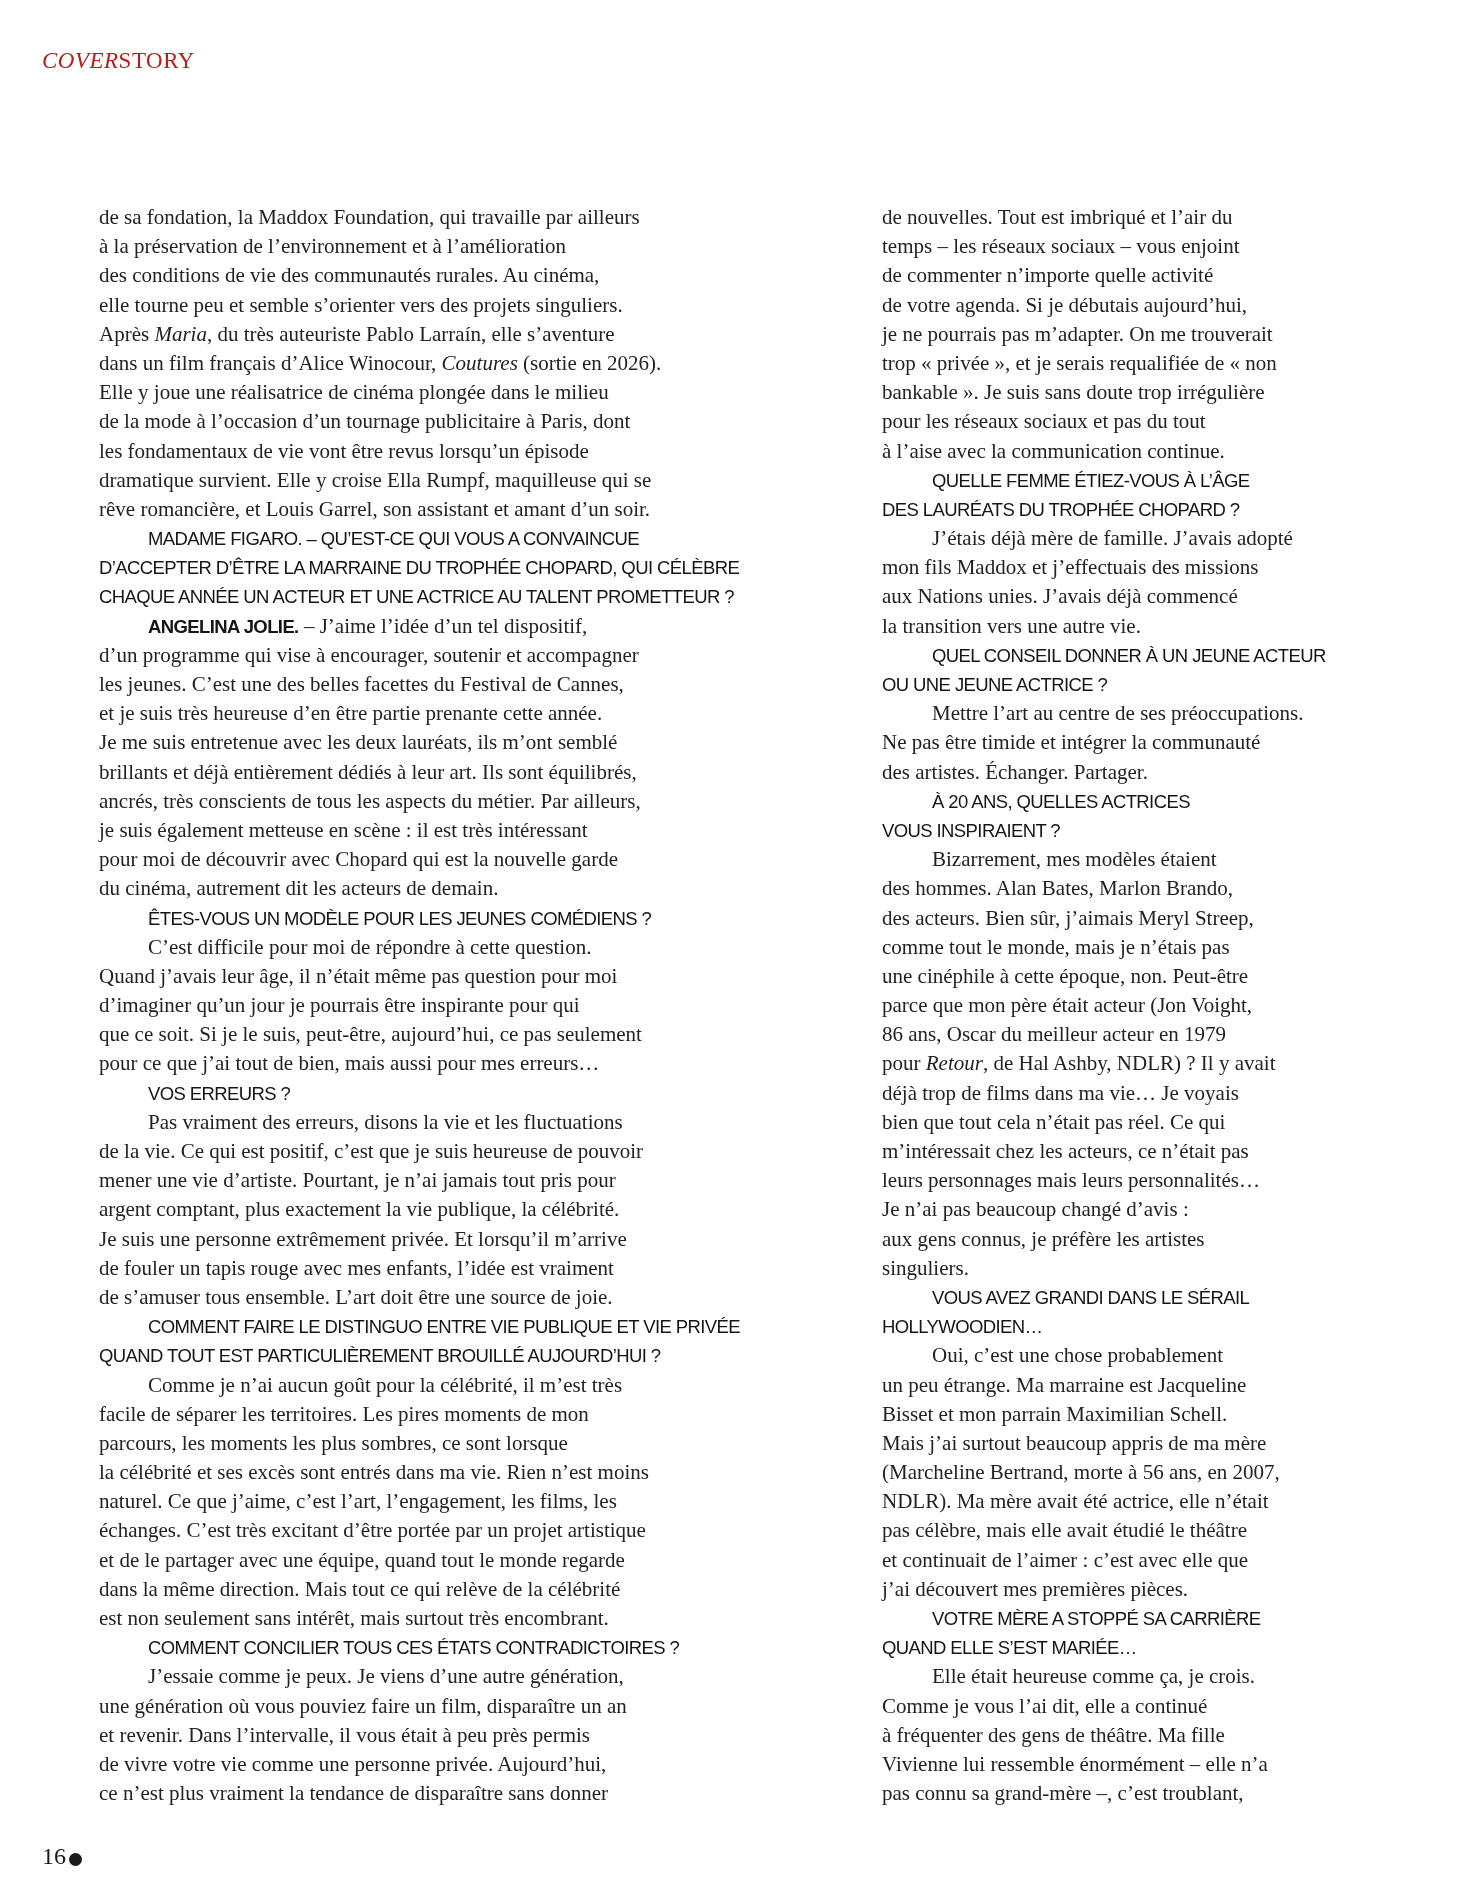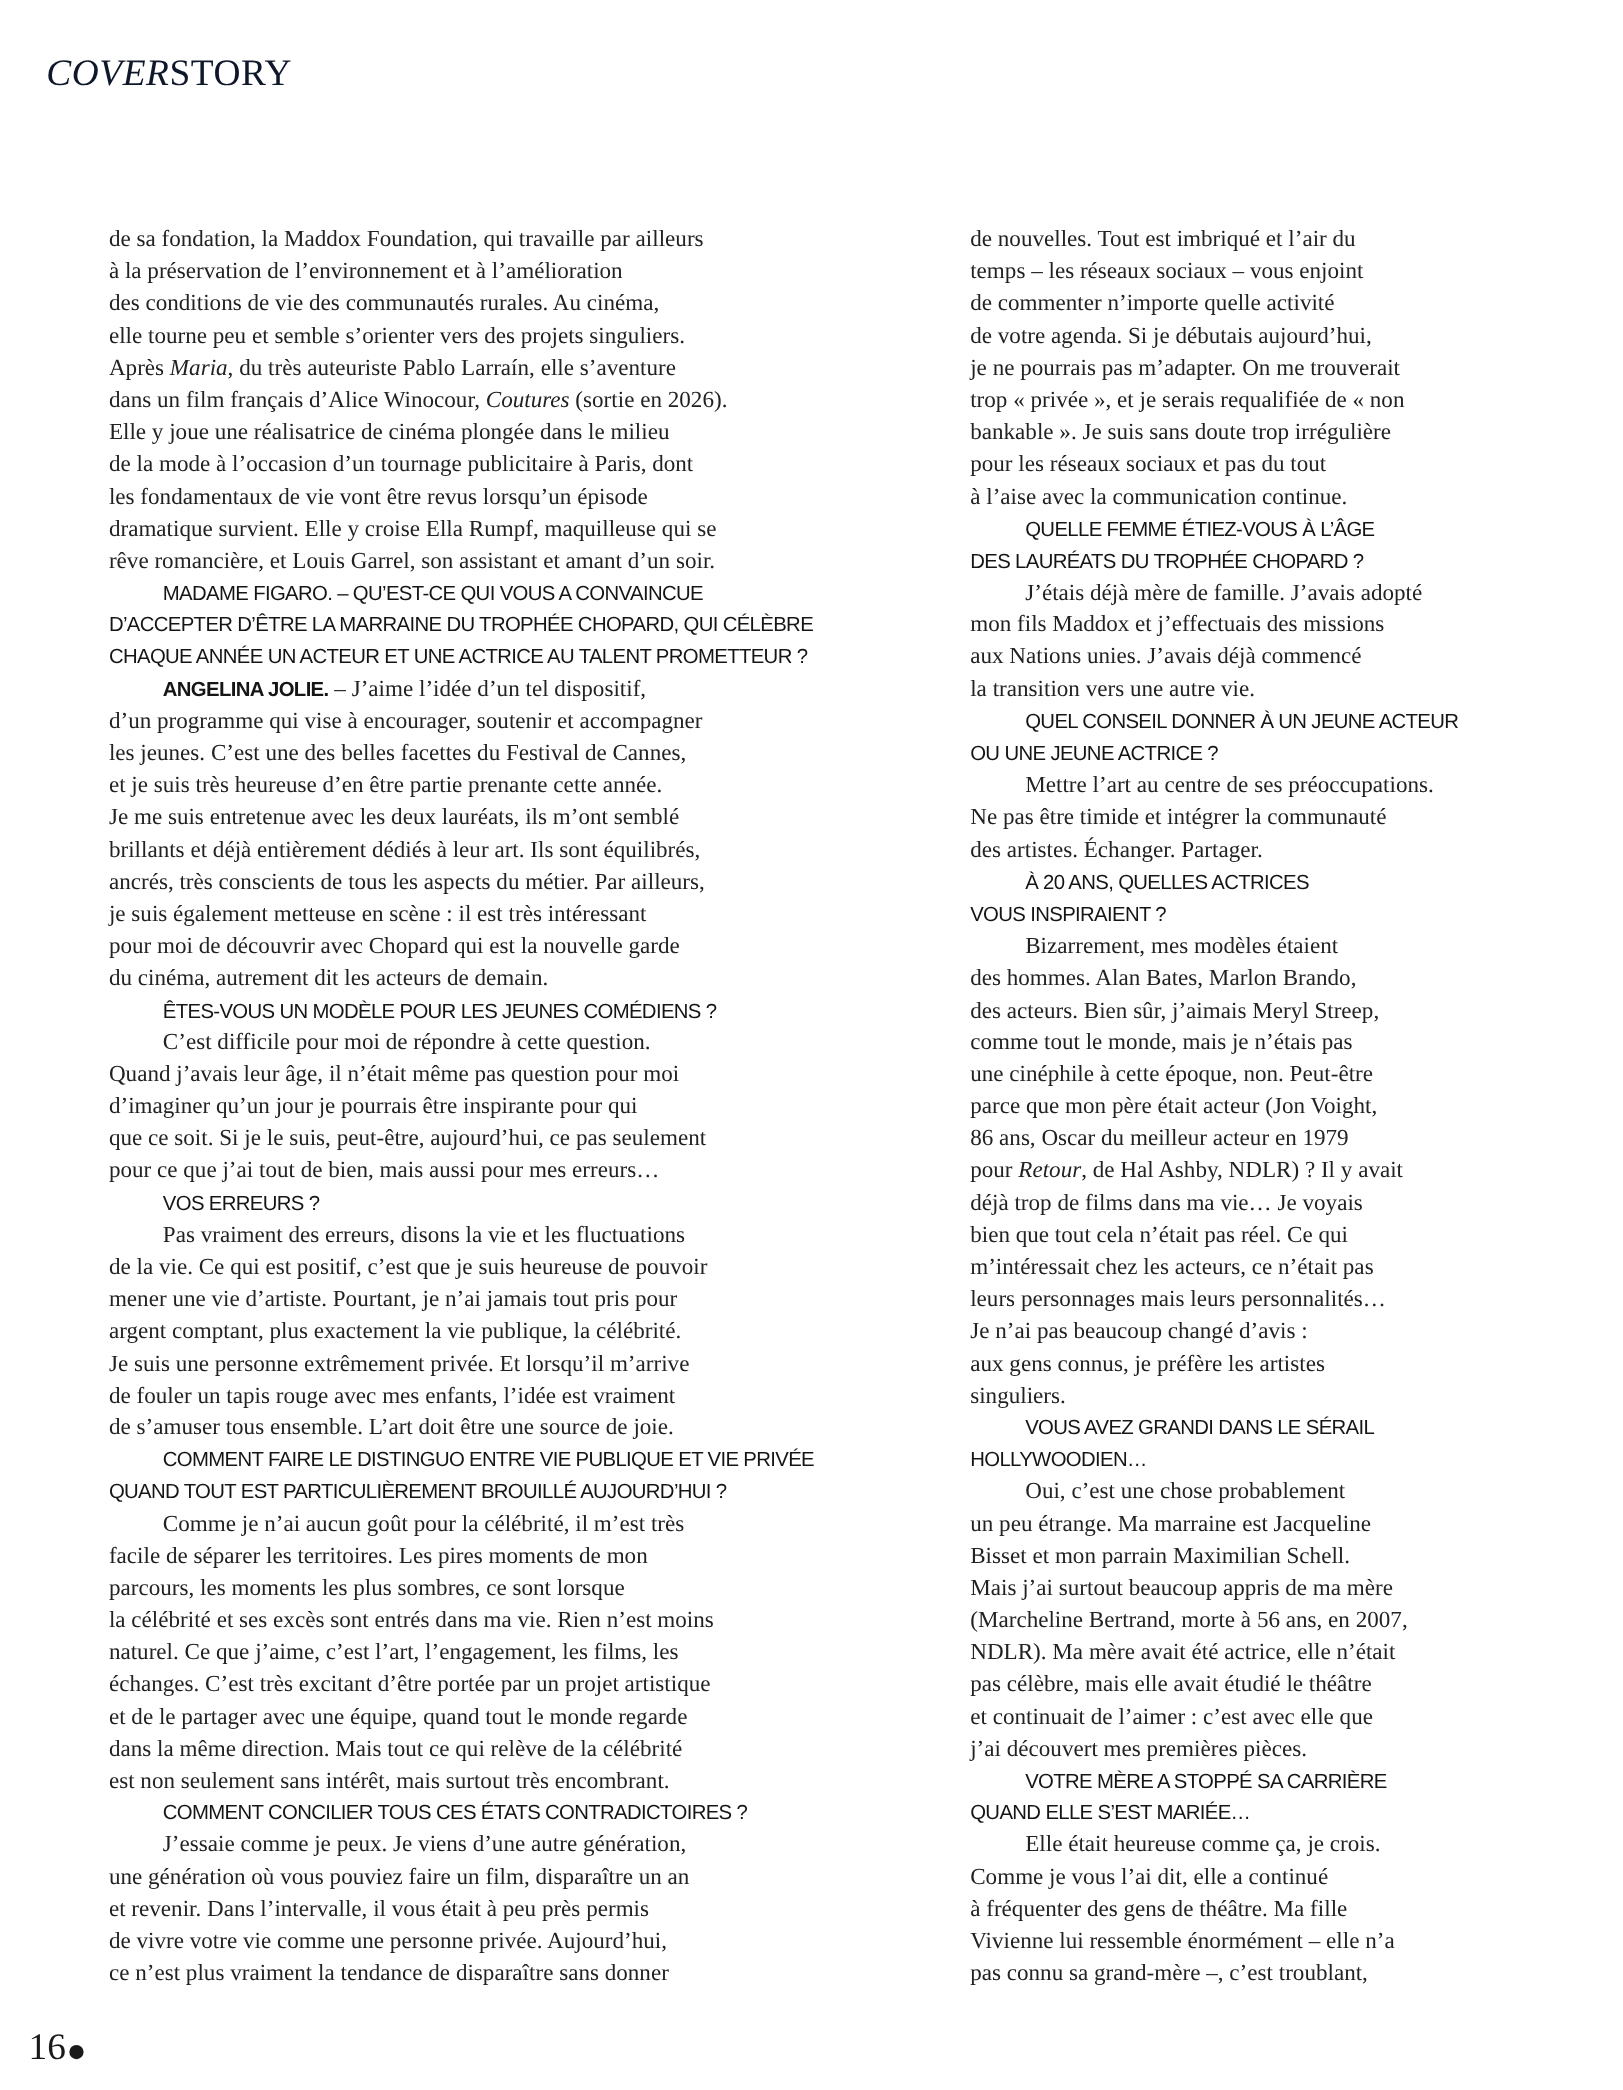--- a/index.html
+++ b/index.html
@@ -1,28 +1,28 @@
 <!DOCTYPE html>
 <html><head>
 <meta charset="utf-8">
 <style>
   html, body { margin: 0; padding: 0; background: #ffffff; }
   body { width: 1475px; height: 1900px; position: relative; overflow: hidden; color: #1e1e1e; }
-  .header { position: absolute; left: 42px; top: 48px; font-family: "Liberation Serif", serif; font-size: 34px; letter-spacing: 0.5px; color: #0f172a; }
+  .header { position: absolute; left: 42px; top: 48px; font-family: "Liberation Serif", serif; font-size: 23px; letter-spacing: 0.5px; color: #b91c1c; }
   .header .it { font-style: italic; }
   .col { position: absolute; top: 203px; font-family: "Liberation Serif", serif; font-size: 21px; line-height: 29.2px; color: #222; }
   .col.left { left: 99px; width: 660px; }
   .col.right { left: 882px; width: 520px; }
   .line { white-space: nowrap; display: block; height: 29.2px; }
   .q { font-family: "Liberation Sans", sans-serif; font-weight: normal; font-size: 18.5px; letter-spacing: -0.6px; color: #151515; }
   .indent { padding-left: 49px; }
   .right .indent { padding-left: 50px; }
   .ital { font-style: italic; text-align: right; }
   .speaker { font-family: "Liberation Sans", sans-serif; font-weight: bold; font-size: 18.5px; letter-spacing: -0.6px; color: #151515; text-align: right; }
-  .folio { position: absolute; left: 26px; top: 1843px; font-family: "Liberation Serif", serif; font-size: 34px; color: #1a1a1a; display: flex; align-items: center; }
+  .folio { position: absolute; left: 42px; top: 1843px; font-family: "Liberation Serif", serif; font-size: 24px; color: #1a1a1a; display: flex; align-items: center; }
   .dot { display: inline-block; width: 13px; height: 13px; border-radius: 50%; background: #1a1a1a; margin-left: 3px; margin-top: 6px; }
 </style>
 </head>
 <body>
 
 <div class="header">
   <span class="it">COVER</span><span>STORY</span>
 </div>
 
 <div class="col left" id="leftcol">

